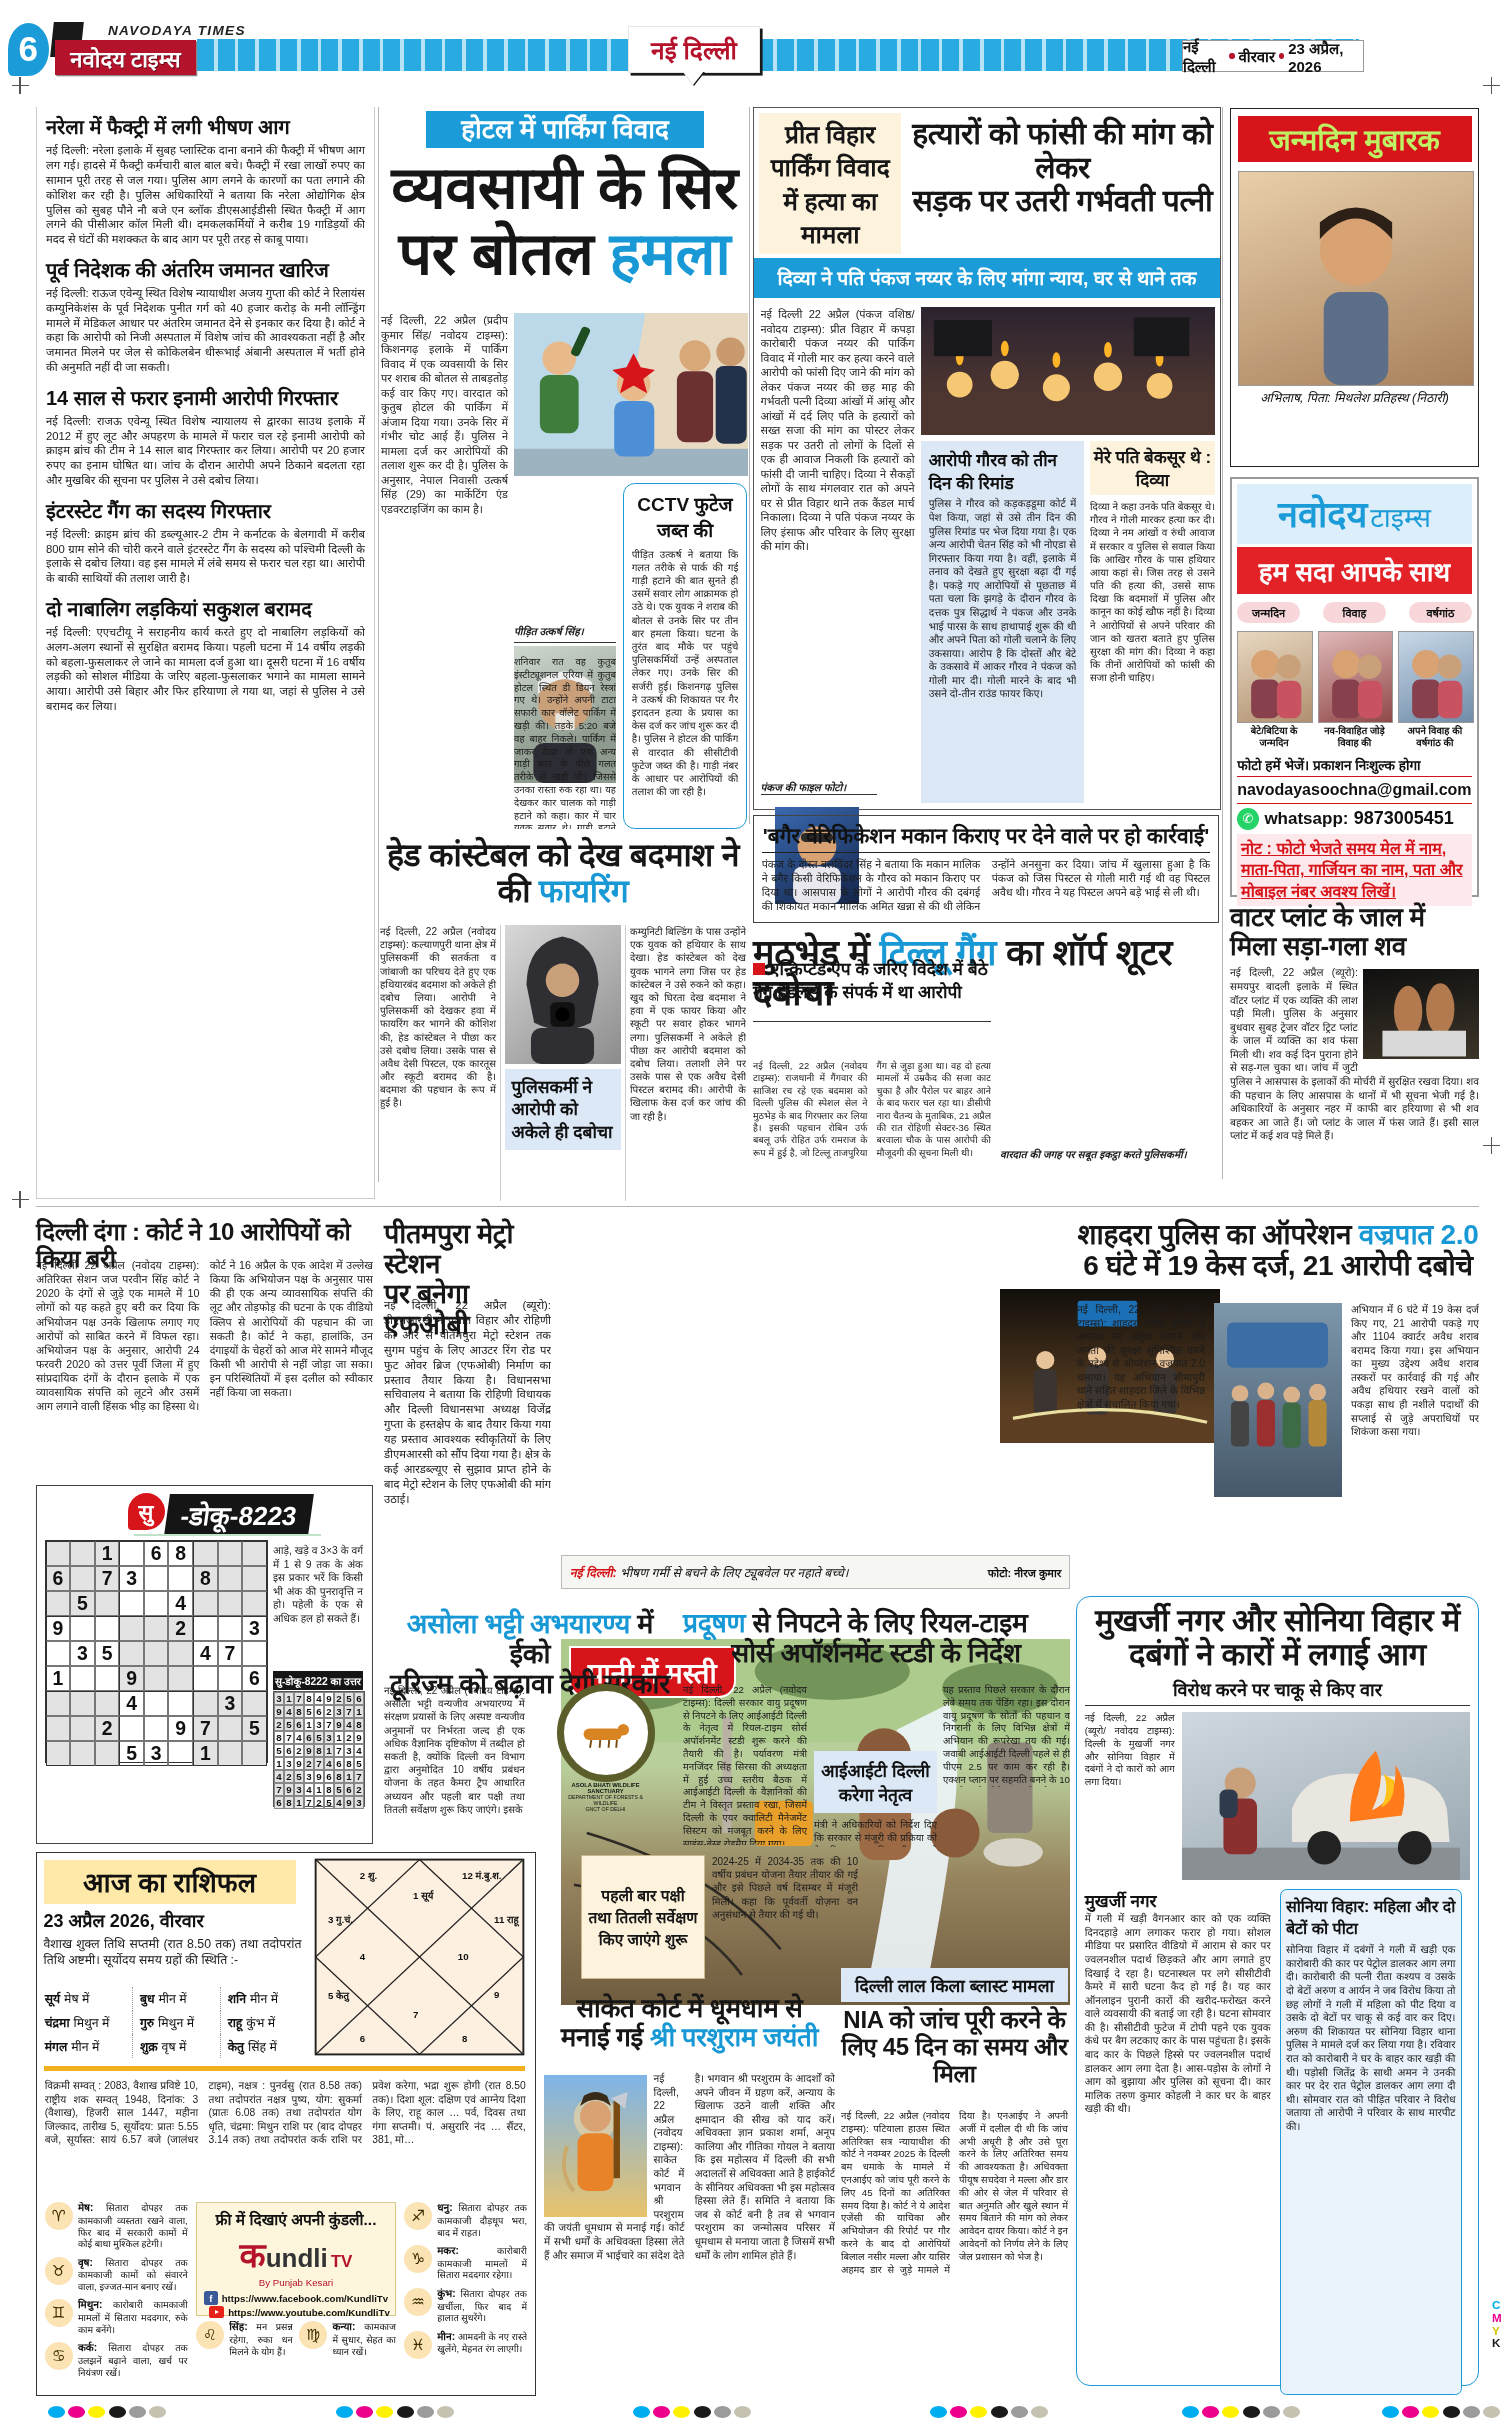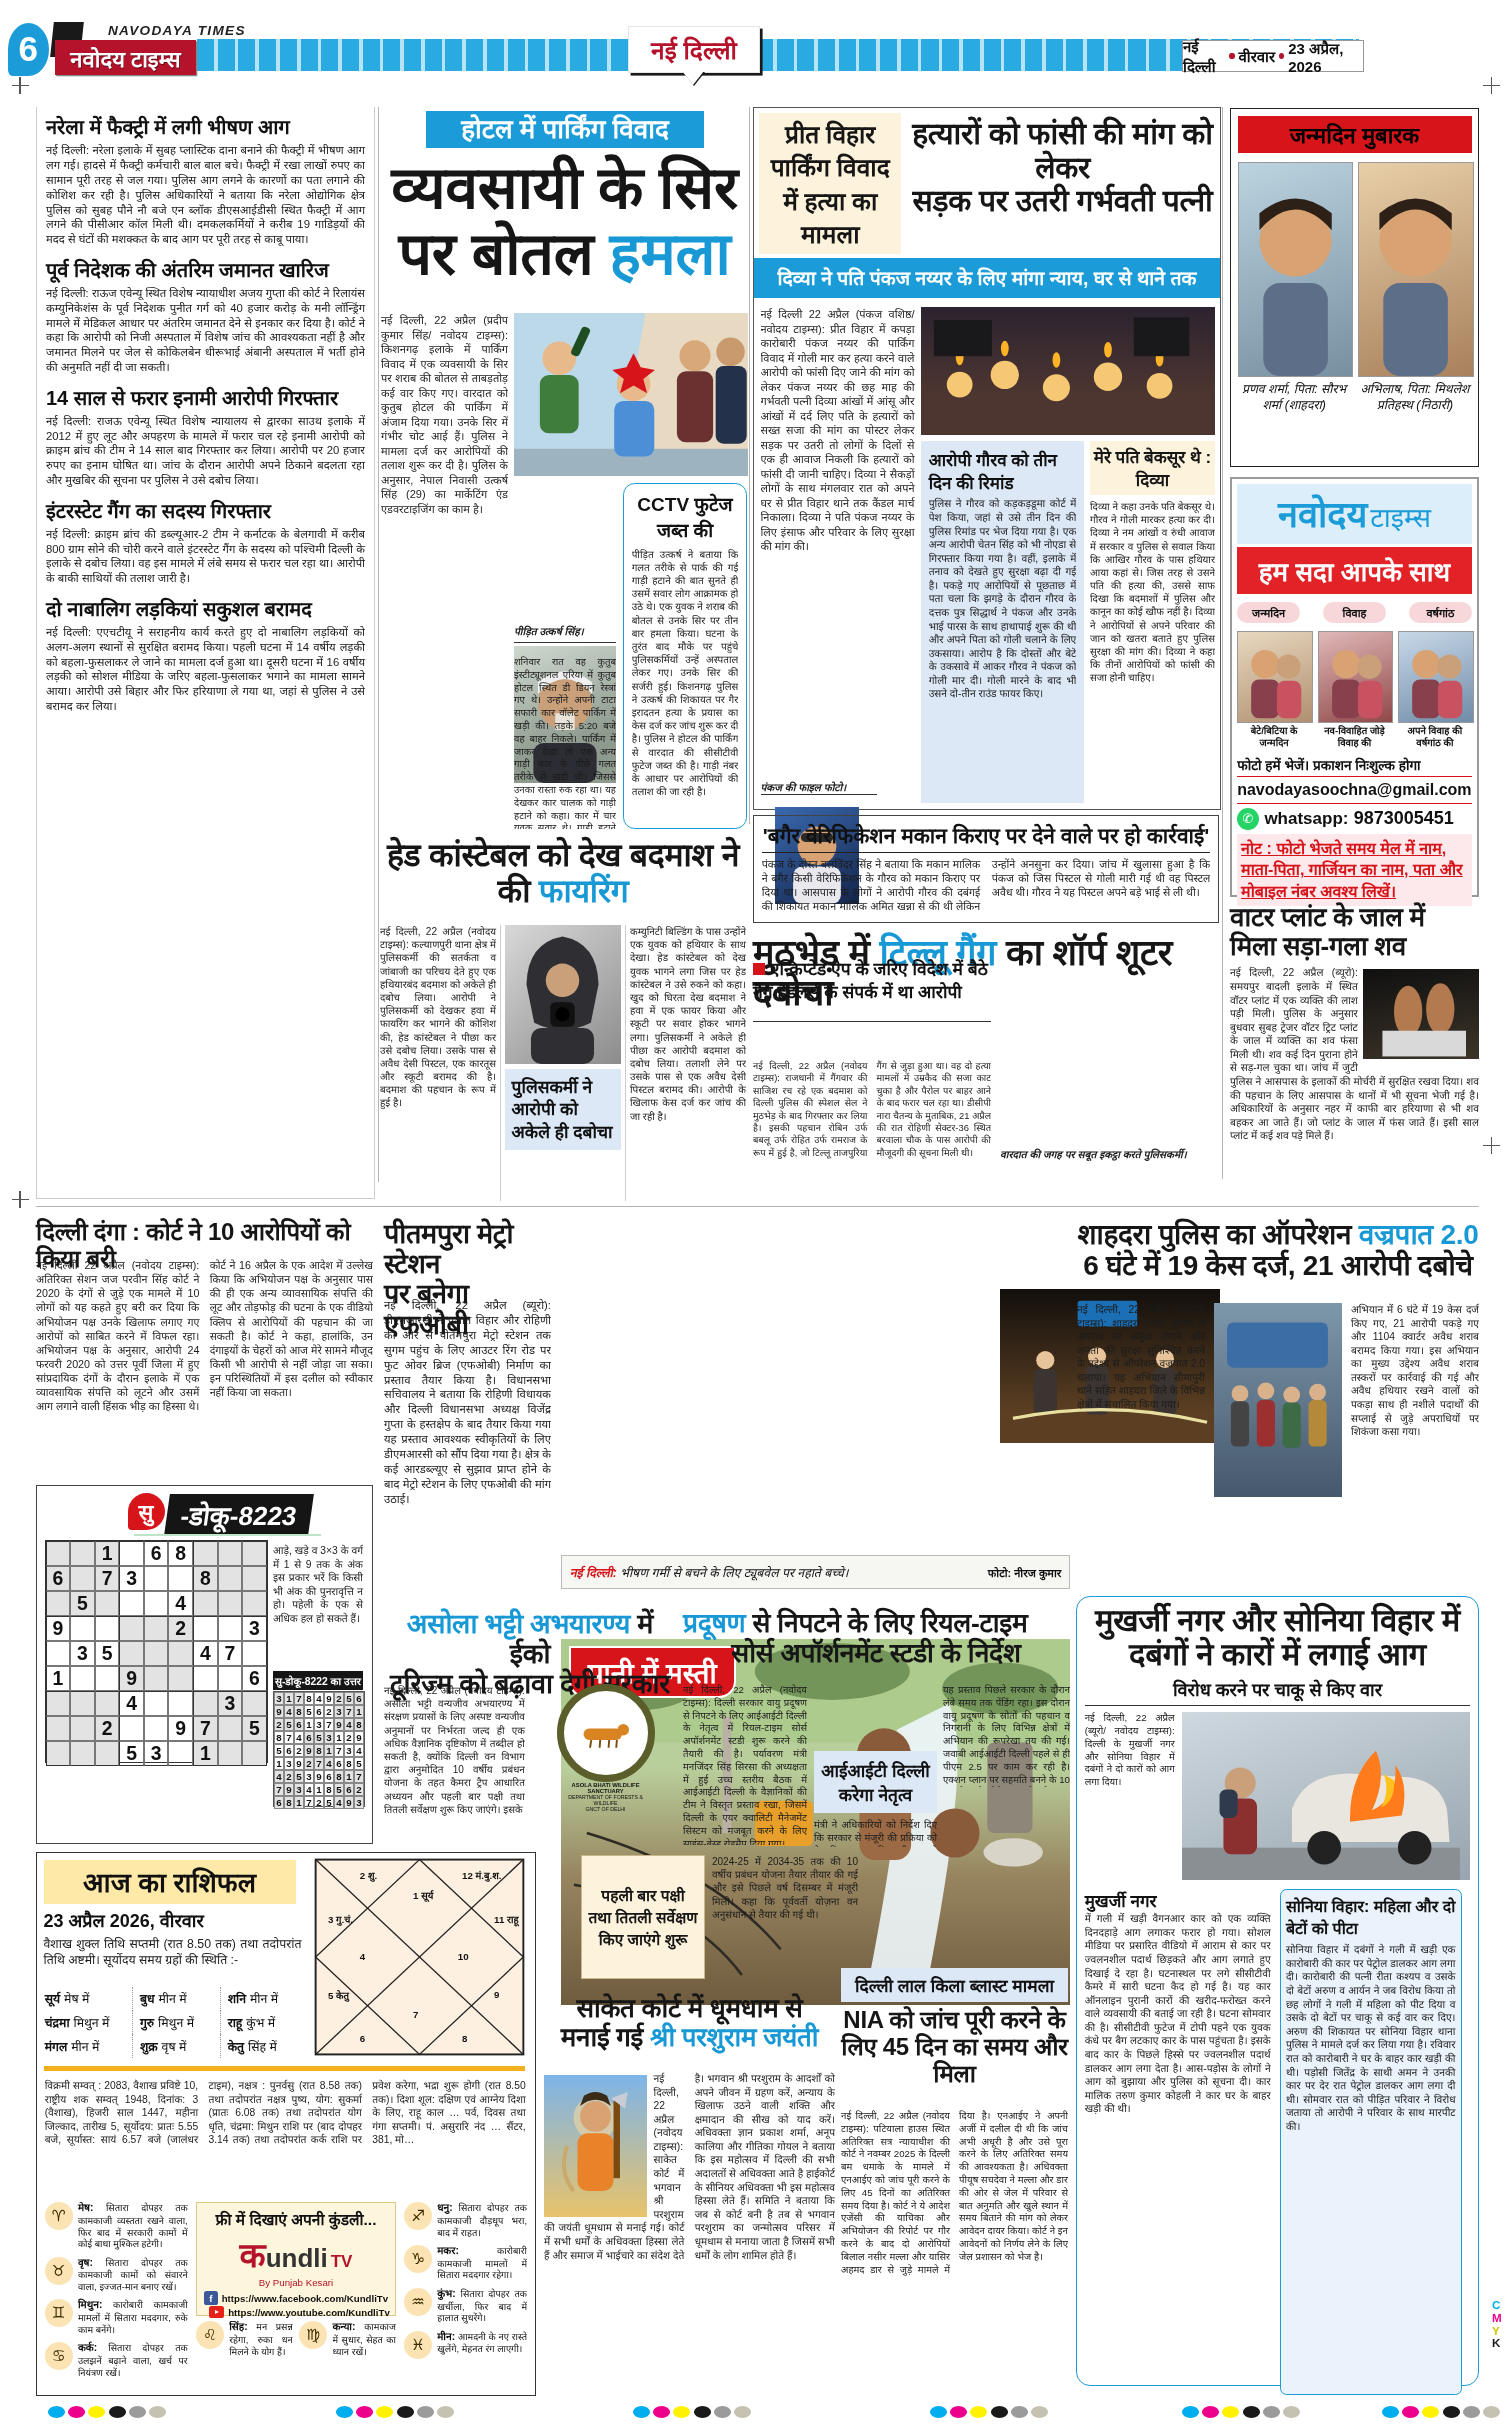--- a/index.html
+++ b/index.html
@@ -227,30 +227,22 @@
           </g>
           <path d="M20 200 q150 -30 300 6" stroke="#e8dfa0" stroke-width="5" fill="none"></path>
         </svg>
     </div>
     <div class="abs cap" style="left:1000px;top:1147px;width:220px;font-style:italic">वारदात की जगह पर सबूत इकट्ठा करते पुलिसकर्मी।</div>
 
   </section>
 
   <aside>
     <div class="abs" style="left:1230px;top:108px;width:249px;height:359px;border:1.3px solid #222;padding:6.5px;box-sizing:border-box">
-      <div style="background:#d7141a;color:#000000;font-size:22px;font-weight:bold;text-align:center;padding:3.9px 0">जन्मदिन मुबारक</div>
+      <div style="background:#d7141a;color:#bef264;font-size:29px;font-weight:bold;text-align:center;padding:3.9px 0">जन्मदिन मुबारक</div>
       <div id="birthday-photos" style="display:flex;gap:7.7px;margin-top:9px">
-          <div style="flex: 1 1 0%; text-align: center;">
-            <div class="ph" style="width: 100%; height: 213px; border: 0.6px solid rgb(153, 153, 153); background: linear-gradient(160deg, rgb(188, 211, 224), rgb(119, 144, 160));"><svg width="100%" height="100%" viewBox="0 0 160 330">
-                <circle cx="80" cy="120" r="56" fill="#d8a273"></circle>
-                <path d="M24 104 q56 -64 112 0 l0 -26 q-56 -46 -112 0z" fill="#2c2017"></path>
-                <rect x="30" y="186" width="100" height="144" rx="26" fill="#5c6e88"></rect>
-              </svg></div>
-            <div style="font-size: 12.3px; font-style: italic; margin-top: 5.2px; line-height: 1.3;">प्रणव शर्मा, पिता: सौरभ शर्मा (शाहदरा)</div>
-          </div>
           <div style="flex: 1 1 0%; text-align: center;">
             <div class="ph" style="width: 100%; height: 213px; border: 0.6px solid rgb(153, 153, 153); background: linear-gradient(160deg, rgb(232, 207, 168), rgb(168, 128, 92));"><svg width="100%" height="100%" viewBox="0 0 160 330">
                 <circle cx="80" cy="120" r="56" fill="#d8a273"></circle>
                 <path d="M24 104 q56 -64 112 0 l0 -26 q-56 -46 -112 0z" fill="#2c2017"></path>
                 <rect x="30" y="186" width="100" height="144" rx="26" fill="#5c6e88"></rect>
               </svg></div>
             <div style="font-size: 12.3px; font-style: italic; margin-top: 5.2px; line-height: 1.3;">अभिलाष, पिता: मिथलेश प्रतिहस्थ (निठारी)</div>
           </div>
         </div>
     </div>

